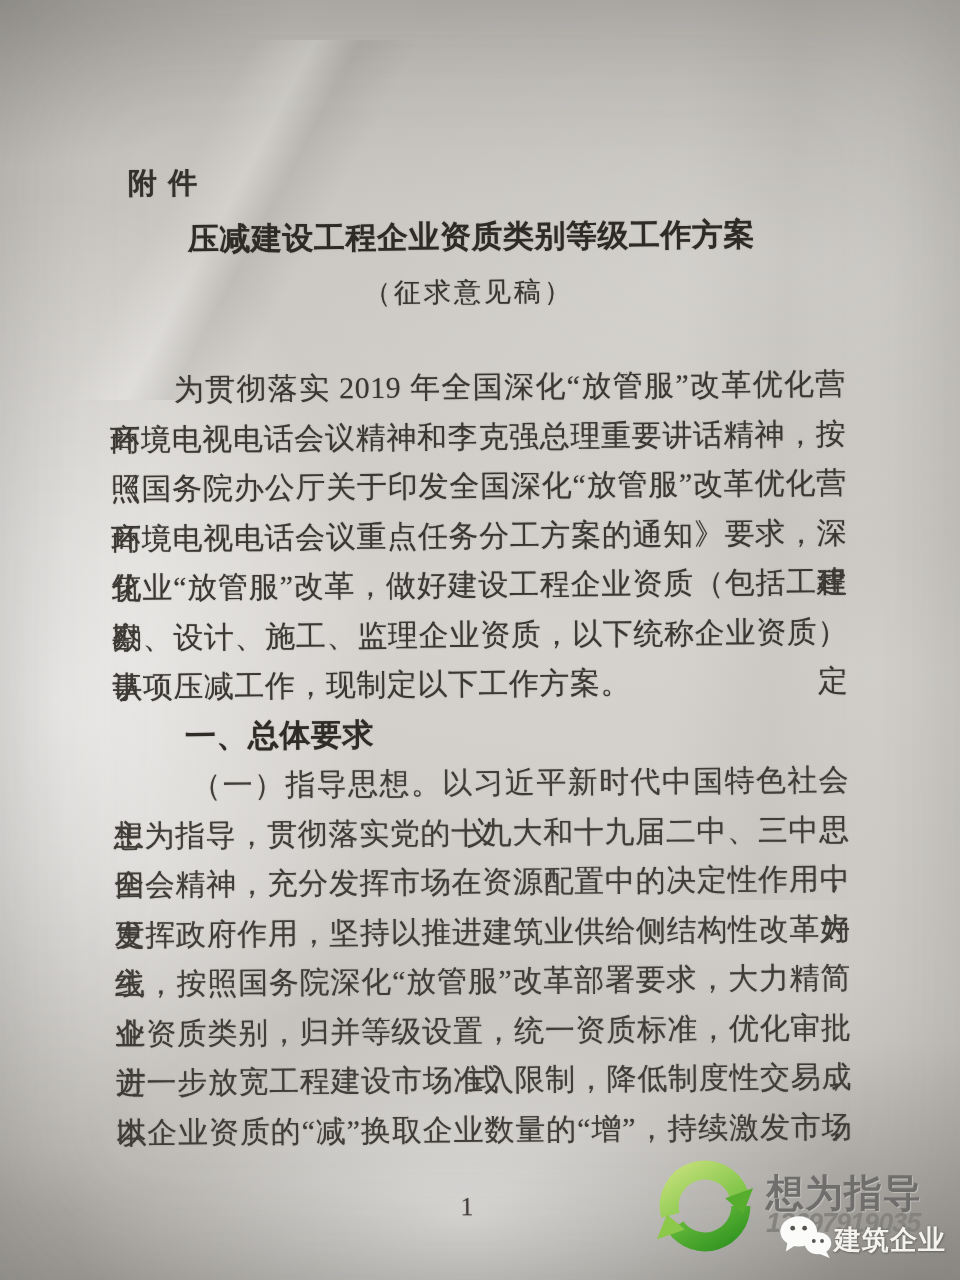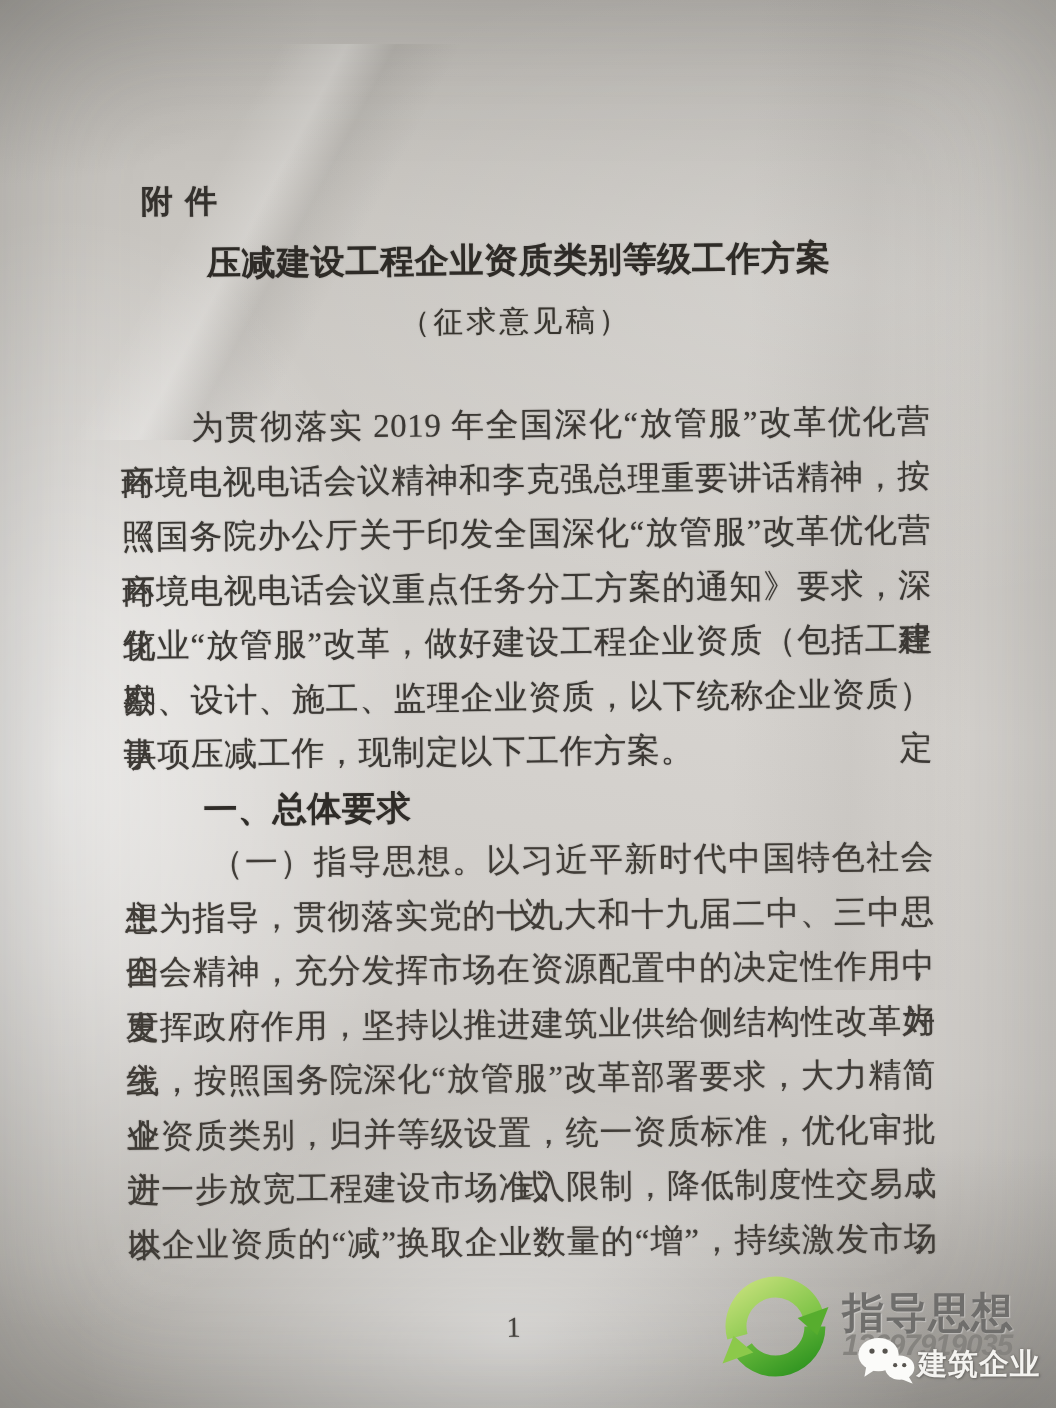--- a/index.html
+++ b/index.html
@@ -142,21 +142,21 @@
           <stop offset="0" stop-color="#79c344"></stop>
           <stop offset="1" stop-color="#2f9420"></stop>
         </linearGradient>
       </defs>
       <path d="M19.1 58.3 A32 32 0 0 1 80.1 39.1" fill="none" stroke="url(#gTop)" stroke-width="17"></path>
       <path d="M82 50 A32 32 0 0 1 23.8 68.4" fill="none" stroke="url(#gBot)" stroke-width="17"></path>
       <polygon points="93,34 68,43 84,57" fill="#57ad2e"></polygon>
       <polygon points="7,66 32,57 16,43.5" fill="#8cc94a" transform="translate(0,14)"></polygon>
     </svg>
 
-    <div class="wm-brand">指导思想</div>
+    <div class="wm-brand">想为指导</div>
 
     <div class="wm-phone">13697919035</div>
 
     <svg class="wm-wechat" viewBox="0 0 60 48">
       <ellipse cx="22" cy="19" rx="20" ry="16.5" fill="#fbfbf9"></ellipse>
       <polygon points="10,30 8,41 20,33" fill="#fbfbf9"></polygon>
       <circle cx="15.5" cy="15.5" r="2.6" fill="#57544f"></circle>
       <circle cx="28.5" cy="15.5" r="2.6" fill="#57544f"></circle>
       <ellipse cx="43" cy="32" rx="14.5" ry="12" fill="#fbfbf9"></ellipse>
       <polygon points="52,41 56,48 45,43.5" fill="#fbfbf9"></polygon>

